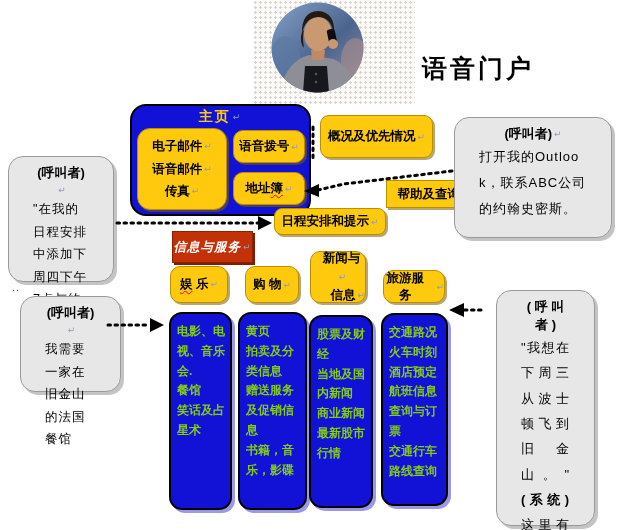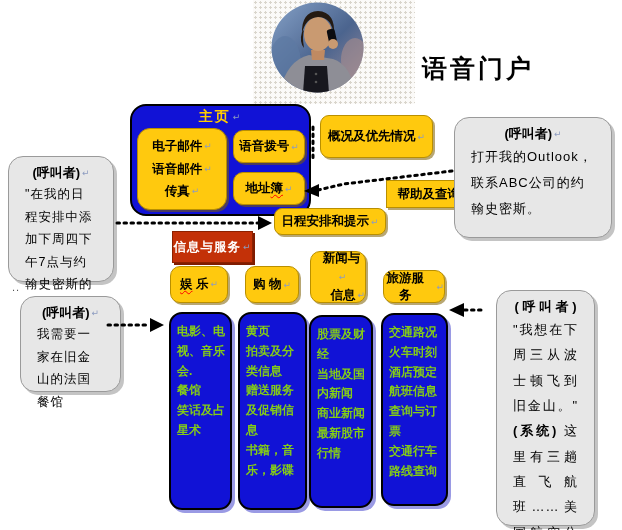--- a/index.html
+++ b/index.html
@@ -46,21 +46,21 @@
   .addrbook{left:233px;top:172px;width:72px;height:33px;}
 
   .overview{left:320px;top:115px;width:113px;height:43px;border-radius:9px;}
   .helpbox{left:338px;top:180px;width:95px;height:28px;border-radius:0;margin-left:48px;}
   .schedule{left:274px;top:208px;width:112px;height:27px;border-radius:8px;}
 
   .redbox{
     left:172px;top:231px;width:81px;height:32px;
     background:#C33108;box-shadow:2px 2px 0 #801c00;border:1px solid #8d2100;
     color:#fff;font-weight:bold;font-size:12.5px;letter-spacing:1px;
-    display:flex;align-items:center;justify-content:center;
+    display:flex;align-items:center;justify-content:center;font-style:italic;
   }
 
   .cat-ent{left:170px;top:266px;width:58px;height:37px;}
   .cat-shop{left:245px;top:266px;width:54px;height:37px;}
   .cat-news{left:310px;top:251px;width:56px;height:52px;flex-direction:column;align-items:flex-end;padding-left:7px;line-height:1.5;}
   .cat-travel{left:383px;top:270px;width:62px;height:33px;gap:8px;}
 
   
   .bluebox{
     background:#1112D6;border:2px solid #000;border-radius:13px;
@@ -69,21 +69,21 @@
     padding:8px 5px 4px 6px;word-break:break-all;
   }
   .b1{left:169px;top:312px;width:63px;height:198px;}
   .b2{left:238px;top:312px;width:69px;height:198px;}
   .b3{left:309px;top:315px;width:64px;height:193px;}
   .b4{left:381px;top:313px;width:67px;height:193px;}
 
   
   .bubble{
     background:#E7E7E7;border:1px solid #9a9a9a;border-radius:15px;
-    box-shadow:3px 3px 0 #c4c4c4;padding:7px 16px;word-break:break-all;
+    box-shadow:3px 3px 0 #c4c4c4;padding:7px 24px;word-break:break-all;
   }
   .bubble .hdr{text-align:center;font-weight:bold;font-size:13px;margin-bottom:1px;}
   .bubble .bdy{font-size:12.5px;line-height:1.8;letter-spacing:1px;}
   .lb1{left:8px;top:156px;width:106px;height:126px;}
   .lb2{left:20px;top:296px;width:101px;height:96px;}
   .rb1{left:454px;top:117px;width:158px;height:121px;}
   .rb1 .bdy{font-size:13px;line-height:2;}
   .rb2{left:496px;top:290px;width:99px;height:236px;}
   .rb2 .bdy{font-size:13px;line-height:1.95;text-align:justify;}
   .rb2 .bold{font-weight:bold;}

